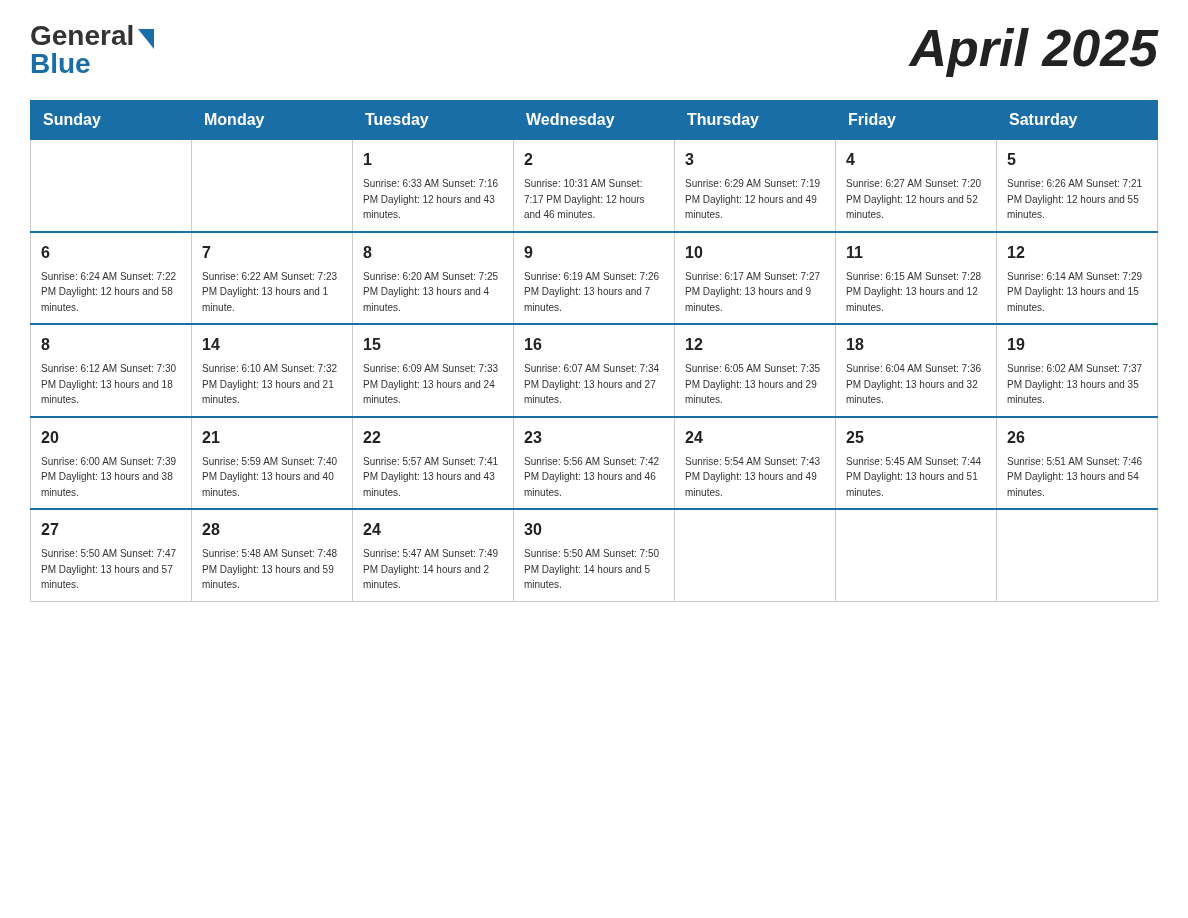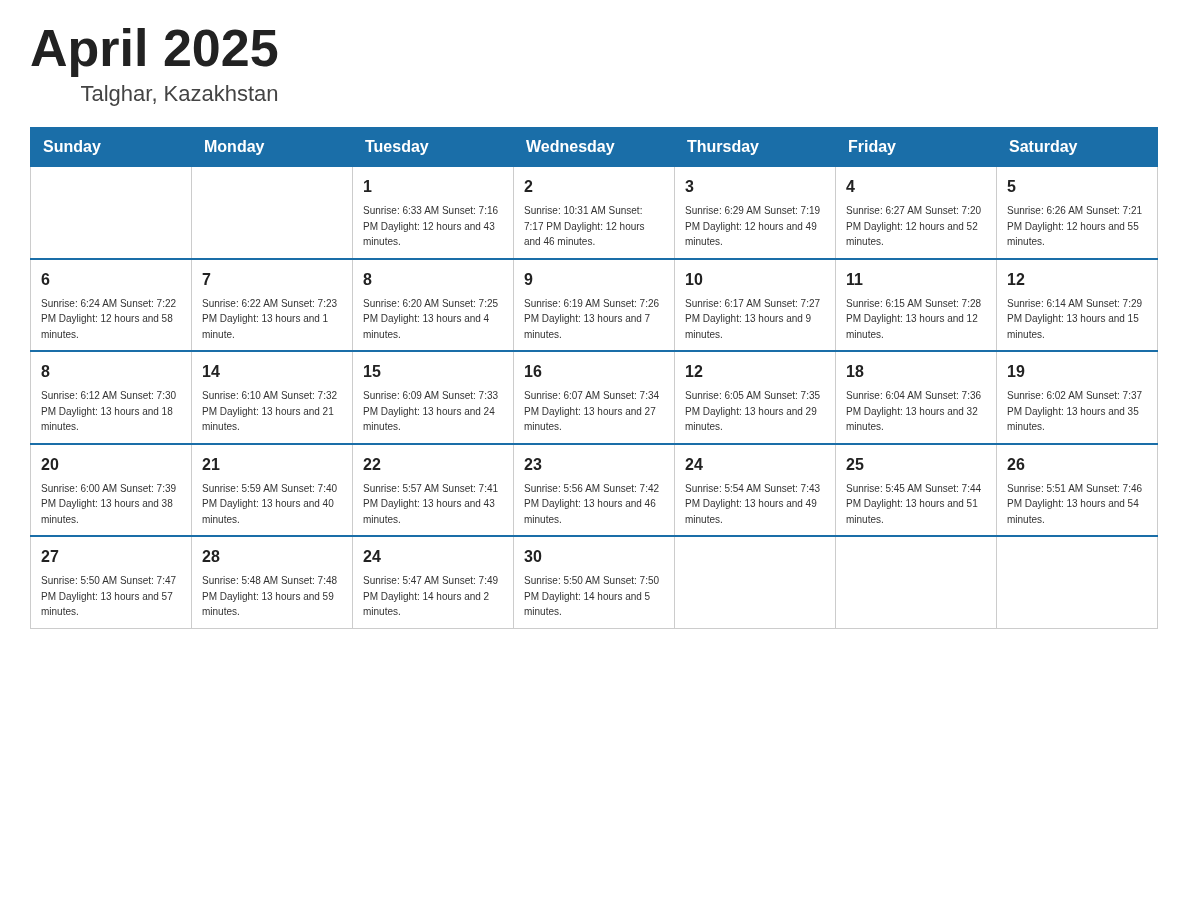--- a/index.html
+++ b/index.html
@@ -39,21 +39,22 @@
       margin-left: 4px;
       margin-top: 6px;
     }
     .logo-blue {
       font-size: 28px;
       font-weight: bold;
       color: #1a6ea8;
       margin-top: -4px;
     }
     .title-section {
-      text-align: right;
+      text-align: center;
+      font-style: italic;
     }
     .month-title {
       font-size: 52px;
       font-weight: bold;
       color: #222;
       line-height: 1.1;
     }
     .location {
       font-size: 22px;
       color: #444;
@@ -98,23 +99,29 @@
       line-height: 1.55;
     }
     .row-border td {
       border-top: 2px solid #1a6ea8;
     }
   </style>
 </head>
 <body>
 
 <div class="header">
+  <div class="logo">
+    <div class="logo-top">
+      <span class="logo-general">General</span>
+      <div class="logo-arrow"></div>
+    </div>
+    <span class="logo-blue">Blue</span>
+  </div>
   <div class="title-section">
     <div class="month-title">April 2025</div>
-    <div class="location">Talghar, Kazakhstan</div>
   </div>
 </div>
 
 <table class="calendar">
   <thead>
     <tr>
     <th>Sunday</th>
         <th>Monday</th>
         <th>Tuesday</th>
         <th>Wednesday</th>

